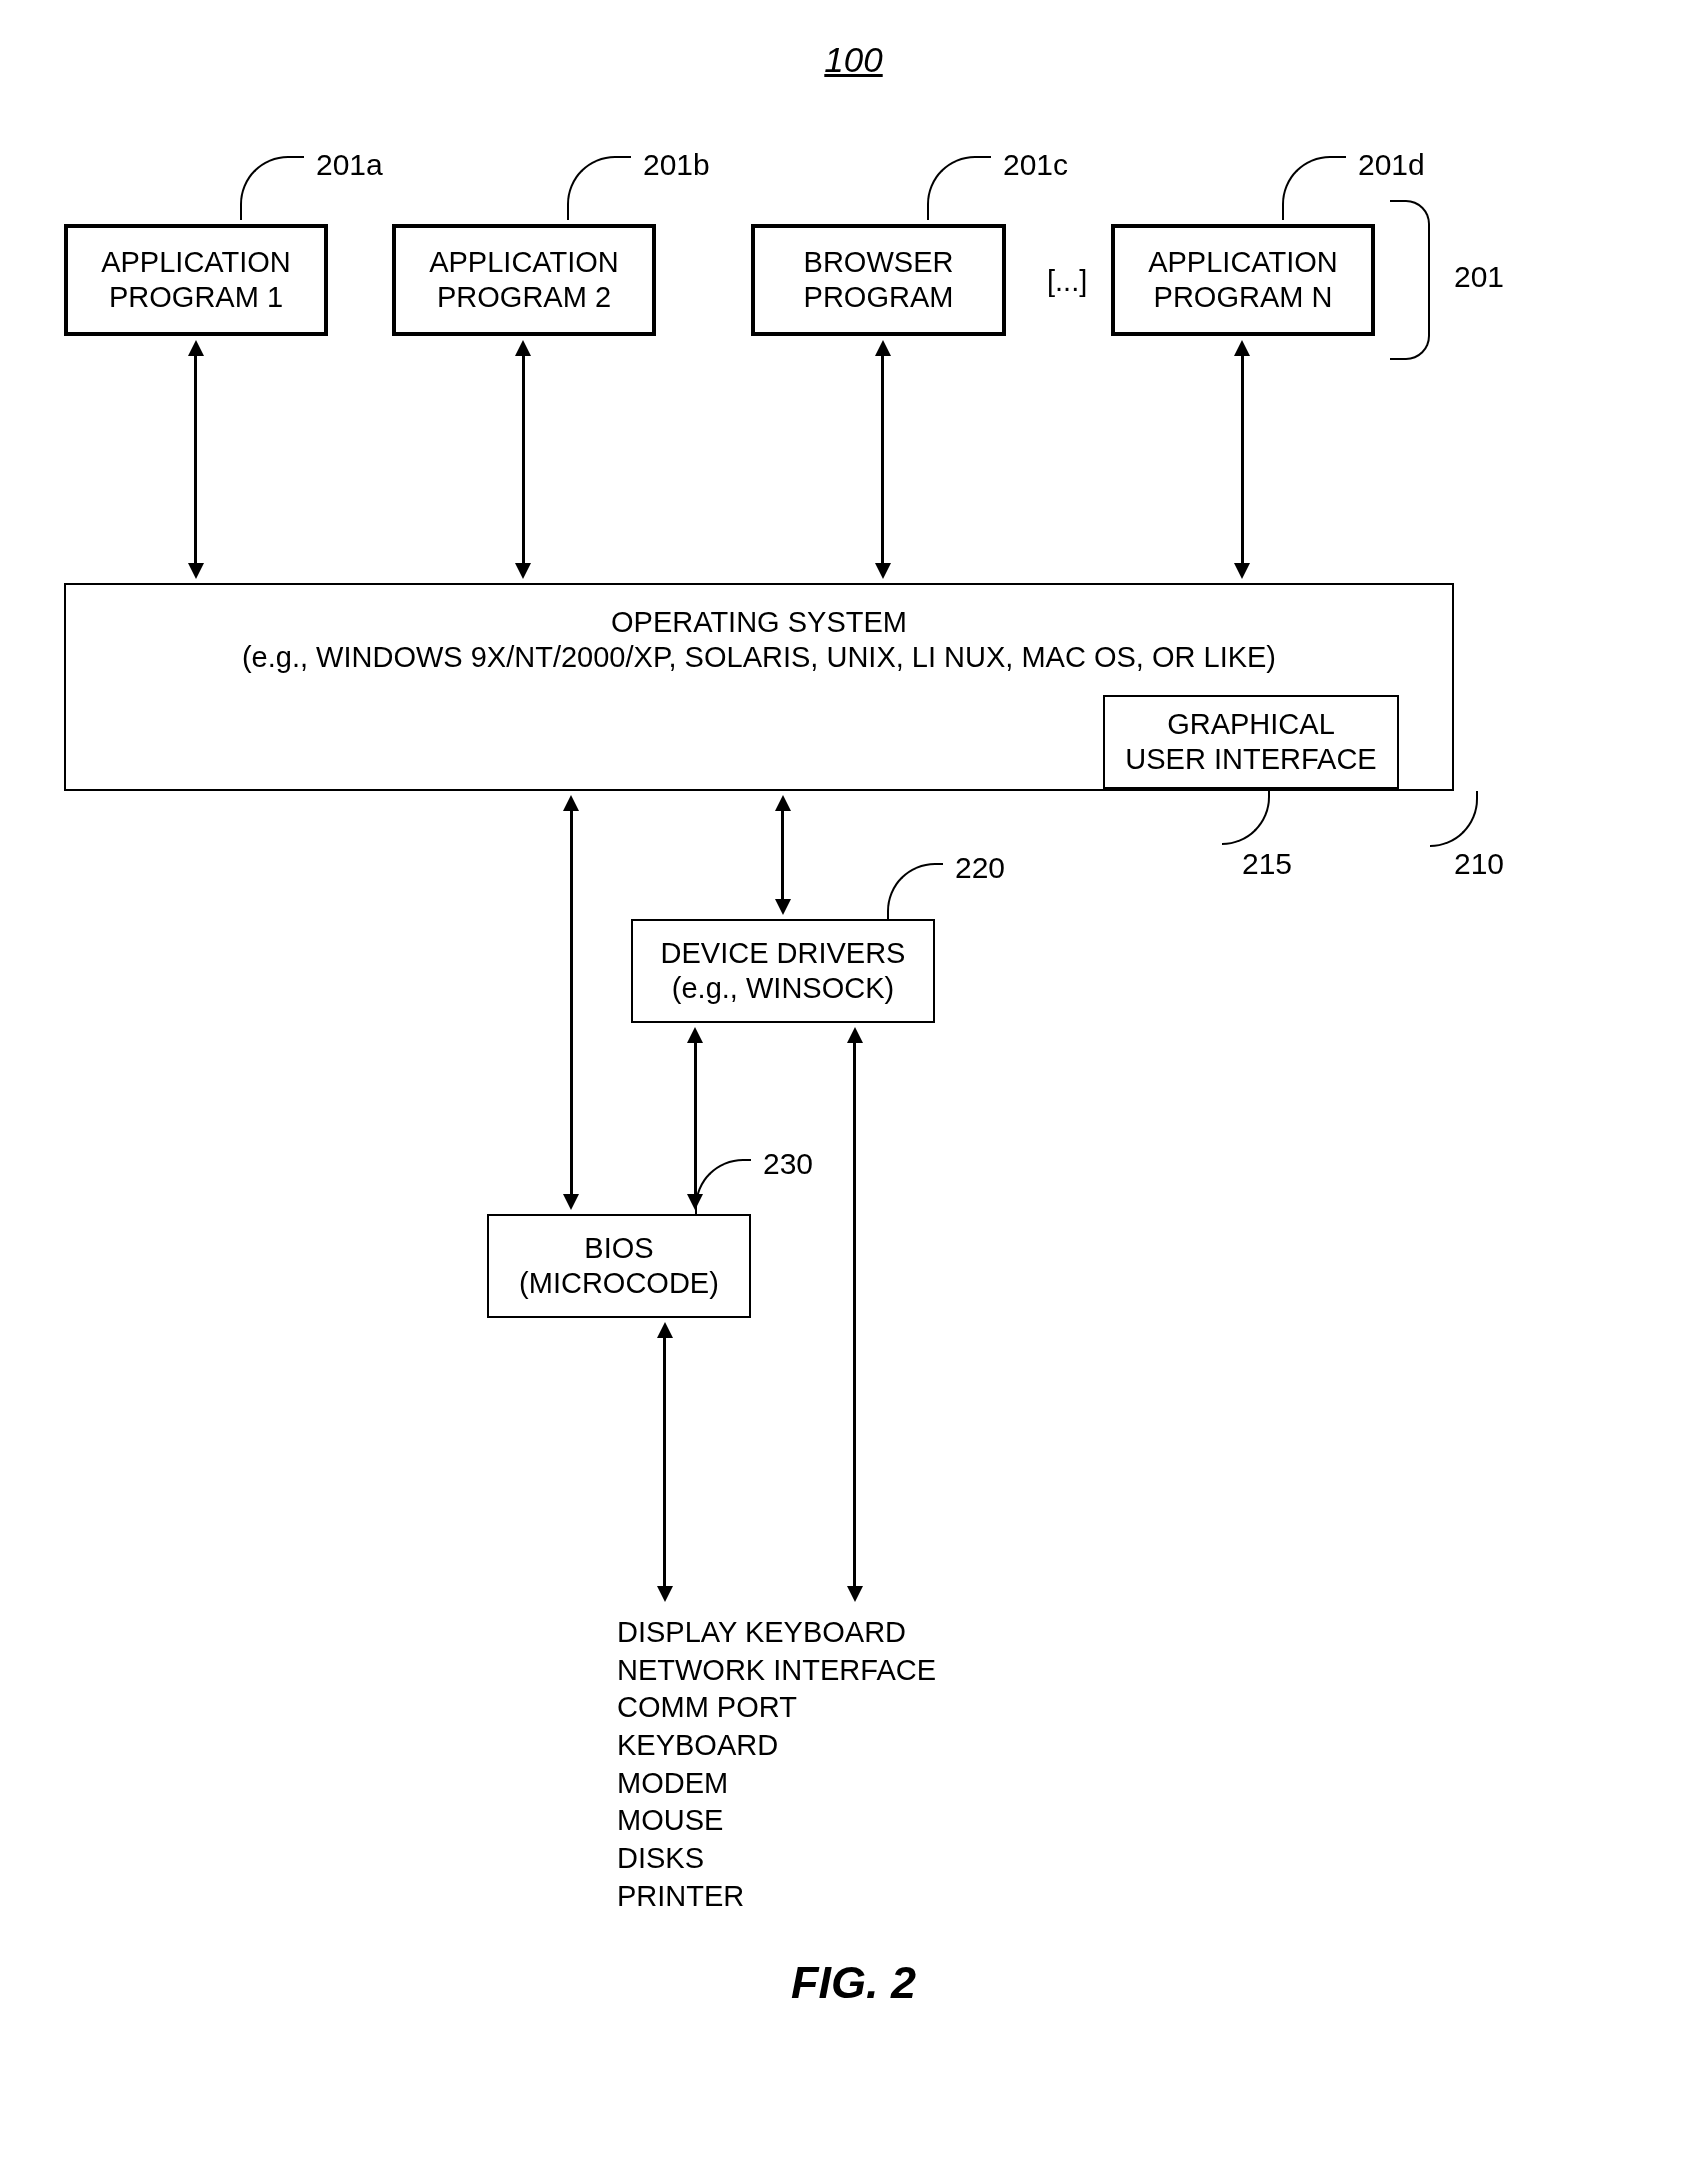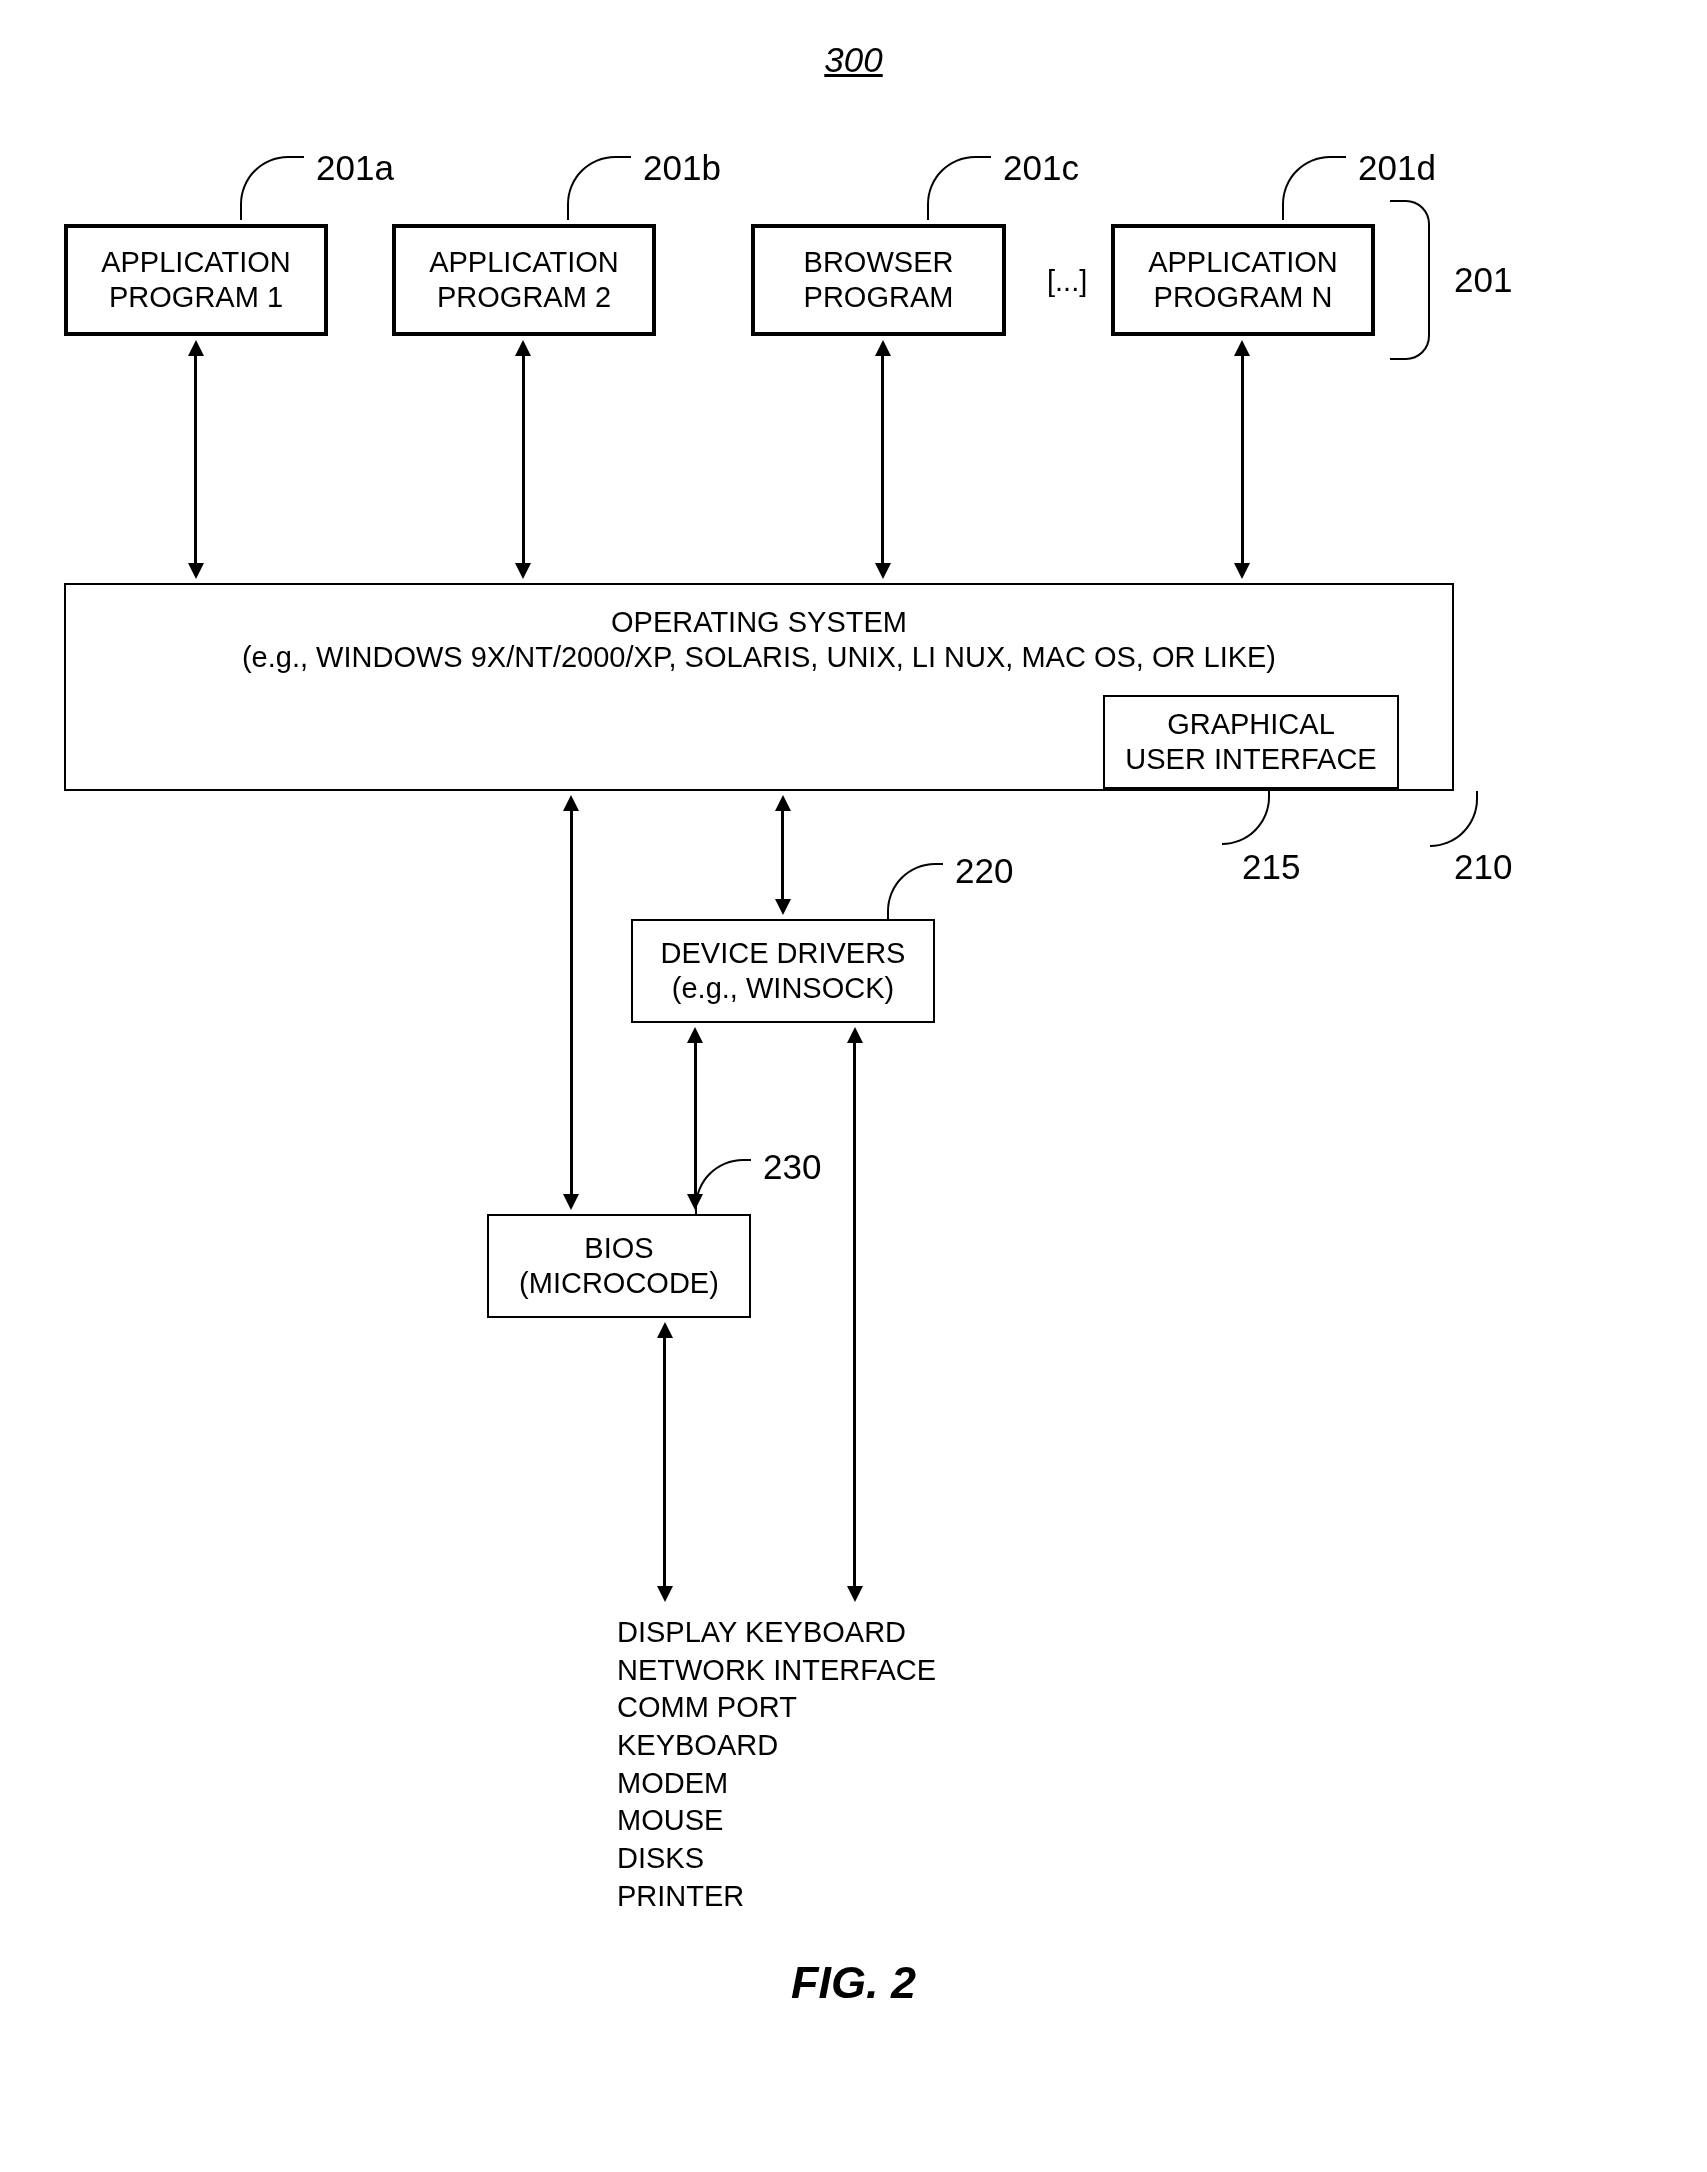--- a/index.html
+++ b/index.html
@@ -40,21 +40,21 @@
     display: flex;
     flex-direction: column;
     justify-content: center;
     align-items: center;
     font-size: 29px;
     line-height: 1.2;
   }
   .box.thick { border-width: 4.8px; }
   .ref {
     position: absolute;
-    font-size: 35px;
+    font-size: 30px;
   }
   .ellipsis {
     position: absolute;
     font-size: 29px;
   }
   .device-list {
     position: absolute;
     font-size: 29px;
     line-height: 1.3;
     text-align: left;
@@ -95,21 +95,21 @@
     border: 2.4px solid #000;
     border-left: none;
     border-radius: 0 24px 24px 0;
   }
 </style>
 </head>
 <body>
 
 <div class="canvas">
 
-  <div class="fig-title" style="top:0;">300</div>
+  <div class="fig-title" style="top:0;">100</div>
 
   <div class="box thick" style="left:24px; top:184px; width:264px; height:112px;">
     <span>APPLICATION</span>
     <span>PROGRAM 1</span>
   </div>
   <div class="leader" style="left:200px; top:116px; width:64px; height:64px; border-bottom:none; border-left:2.4px solid #000; border-top:2.4px solid #000; border-radius:48px 0 0 0;"></div>
   <div class="ref" style="left:276px; top:108px;">201a</div>
 
   <div class="box thick" style="left:352px; top:184px; width:264px; height:112px;">
     <span>APPLICATION</span>

